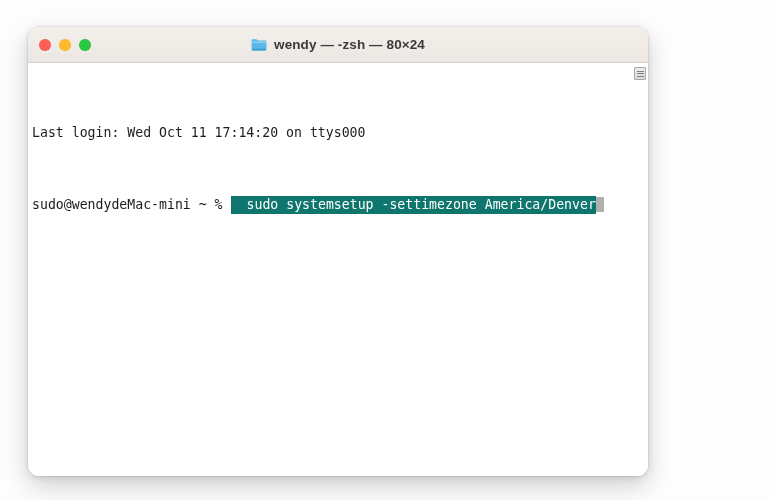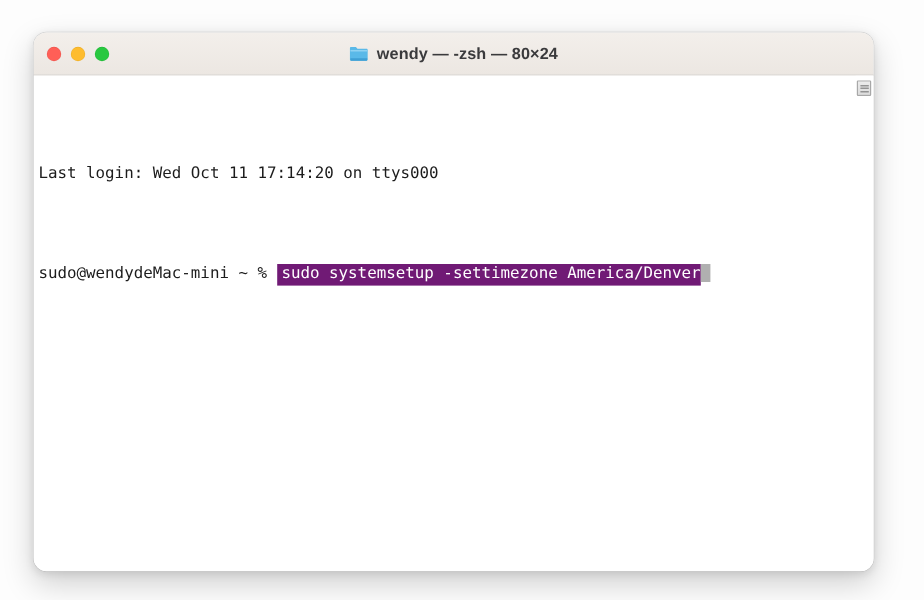--- a/index.html
+++ b/index.html
@@ -14,21 +14,21 @@
     font-family: "Liberation Sans", sans-serif;
     overflow: hidden;
     position: relative;
   }
 
   
   #terminal-window {
     position: absolute;
     left: 28px;
     top: 27px;
-    width: 700px;
+    width: 620px;
     height: 449px;
     border-radius: 11px;
     background: #ffffff;
     box-shadow:
       0 0 0 0.5px rgba(0,0,0,0.13),
       0 10px 26px rgba(0,0,0,0.18),
       0 2px 7px rgba(0,0,0,0.10);
     overflow: hidden;
     display: flex;
     flex-direction: column;
@@ -109,26 +109,25 @@
     font-size: 13.2px;
     line-height: 18px;
     color: #1c1c1c;
     white-space: pre;
     letter-spacing: 0px;
   }
   .term-line {
     height: 18px;
     white-space: pre;
     padding-left: 0px;
-    margin-top: 12px;
   }
   .cmd-highlight {
-    background: #701a75;
+    background: #0f766e;
     color: #ffffff;
-    padding: 1px 0 2px 4px;
+    padding: 1px 0 2px 16px;
   }
   .cursor-block {
     display: inline-block;
     width: 8px;
     height: 15px;
     vertical-align: -3px;
     background: #b0b0b0;
   }
 
   

